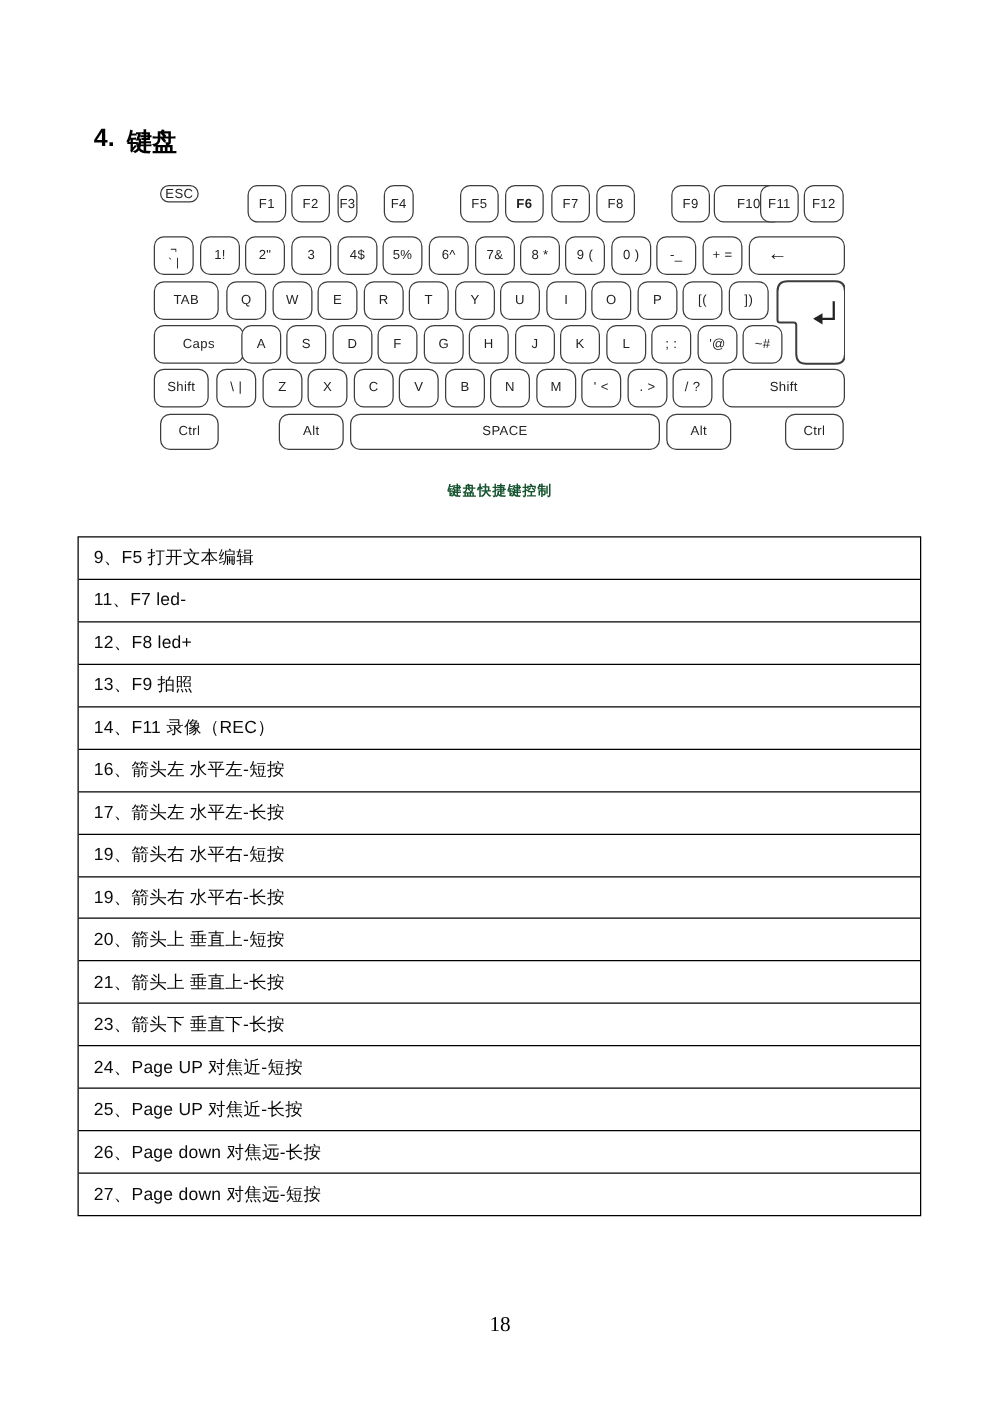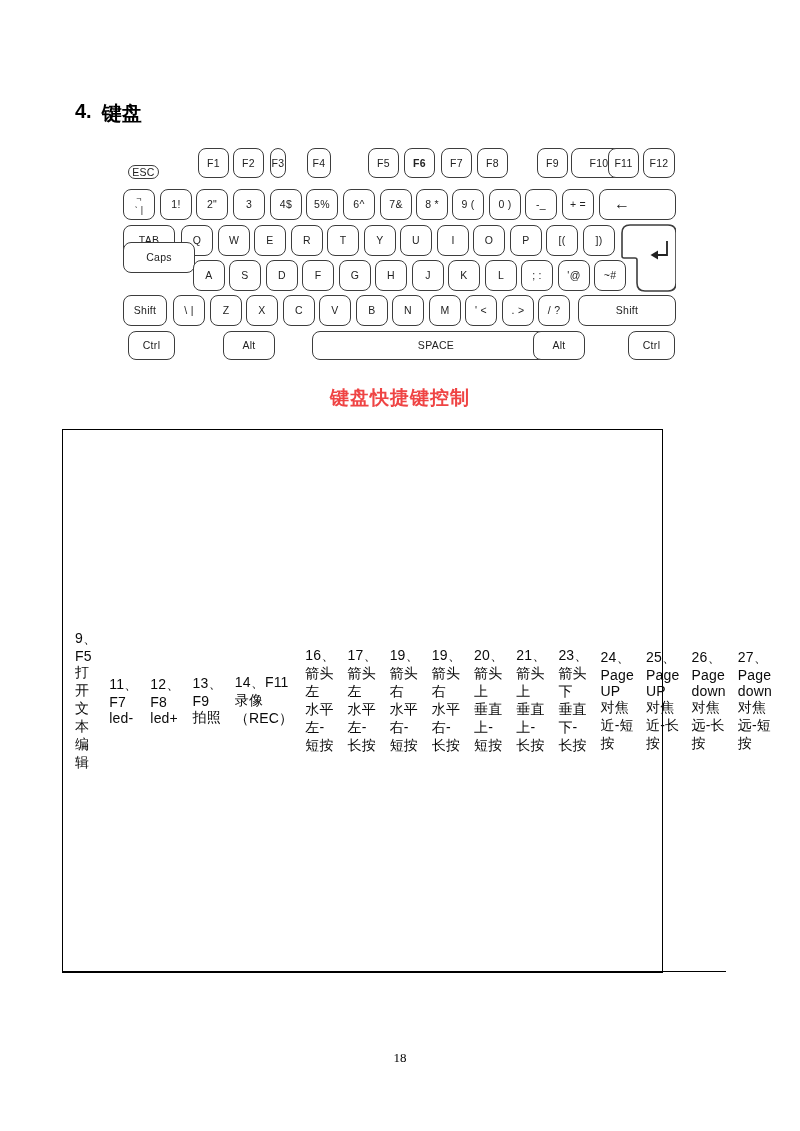--- a/index.html
+++ b/index.html
@@ -19,55 +19,55 @@
     border:1.6px solid #3d3d3d;border-radius:8px;
     display:flex;align-items:center;justify-content:center;text-align:center;
     font-size:10.5px;color:#222;white-space:pre-line;line-height:1.15;
     letter-spacing:0.3px;
   }
   .key.key-arrow{font-size:16px;justify-content:flex-start;padding-left:14px;}
   .key.key-twoline{font-size:9px;line-height:1.2;}
   .enter-svg{position:absolute;left:0;top:0;pointer-events:none;}
   .subtitle{
     position:absolute;left:0;top:385px;width:800px;text-align:center;
-    font-size:19px;font-weight:bold;color:#ef4444;letter-spacing:1px;
+    font-size:11px;font-weight:bold;color:#14532d;letter-spacing:1px;
   }
   .shortcut-table{
-    position:absolute;left:62px;top:429px;width:601px;height:544px;
+    position:absolute;left:62px;top:429px;width:675px;height:544px;
     box-sizing:border-box;border:1px solid #000;
-    display:flex;flex-direction:row;
+    display:flex;flex-direction:column;
   }
   .trow{
     flex:1;display:flex;align-items:center;padding-left:12px;
     border-bottom:1px solid #000;font-size:14px;color:#0a0a0a;
     letter-spacing:0.2px;
   }
   .trow:last-child{border-bottom:none;}
   .page-number{
     position:absolute;left:0;top:1050px;width:800px;text-align:center;
-    font-family:"Liberation Serif","DejaVu Serif",serif;font-size:13px;color:#000;
+    font-family:"Liberation Serif","DejaVu Serif",serif;font-size:17px;color:#000;
   }
 </style>
 </head>
 <body>
 
 <div class="heading">
   <span>4.</span>
   <span>键盘</span>
 </div>
 
 <div class="keyboard">
   <svg class="enter-svg" width="553" height="215" viewBox="0 0 553 215">
     <path d="M 507 78 H 545 Q 553 78 553 86 V 136 Q 553 144 545 144 H 522 Q 514 144 514 136 V 113 Q 514 111 512 111 H 501 Q 499 111 499 109 V 86 Q 499 78 507 78 Z" fill="#ffffff" stroke="#3d3d3d" stroke-width="1.6"></path>
     <g stroke="#222" stroke-width="1.8" fill="none">
       <path d="M 544 94 V 108 H 529"></path>
       <path d="M 535 103.5 L 527.5 108 L 535 112.5" fill="#222" stroke="none"></path>
     </g>
   </svg>
-<div class="key" style="left: 5px; top: 18px; width: 31px; height: 14px;">ESC</div>
+<div class="key" style="left: 5px; top: 1px; width: 31px; height: 14px;">ESC</div>
     <div class="key" style="left: 75px; top: 1px; width: 31px; height: 30px;">F1</div>
     <div class="key" style="left: 110px; top: 1px; width: 31px; height: 30px;">F2</div>
     <div class="key" style="left: 147px; top: 1px; width: 16px; height: 30px;">F3</div>
     <div class="key" style="left: 184px; top: 1px; width: 24px; height: 30px;">F4</div>
     <div class="key" style="left: 245px; top: 1px; width: 31px; height: 30px;">F5</div>
     <div class="key" style="left: 281px; top: 1px; width: 31px; height: 30px; font-weight: bold;">F6</div>
     <div class="key" style="left: 318px; top: 1px; width: 31px; height: 30px;">F7</div>
     <div class="key" style="left: 354px; top: 1px; width: 31px; height: 30px;">F8</div>
     <div class="key" style="left: 414px; top: 1px; width: 31px; height: 30px;">F9</div>
     <div class="key" style="left: 448px; top: 1px; width: 56px; height: 30px; text-align: center;">F10</div>
@@ -94,21 +94,21 @@
     <div class="key" style="left: 131px; top: 78px; width: 32px; height: 31px;">E</div>
     <div class="key" style="left: 168px; top: 78px; width: 32px; height: 31px;">R</div>
     <div class="key" style="left: 204px; top: 78px; width: 32px; height: 31px;">T</div>
     <div class="key" style="left: 241px; top: 78px; width: 32px; height: 31px;">Y</div>
     <div class="key" style="left: 277px; top: 78px; width: 32px; height: 31px;">U</div>
     <div class="key" style="left: 314px; top: 78px; width: 32px; height: 31px;">I</div>
     <div class="key" style="left: 350px; top: 78px; width: 32px; height: 31px;">O</div>
     <div class="key" style="left: 387px; top: 78px; width: 32px; height: 31px;">P</div>
     <div class="key" style="left: 423px; top: 78px; width: 32px; height: 31px;">[(</div>
     <div class="key" style="left: 460px; top: 78px; width: 32px; height: 31px;">])</div>
-    <div class="key" style="left: 0px; top: 95px; width: 72px; height: 31px;">Caps</div>
+    <div class="key" style="left: 0px; top: 113px; width: 72px; height: 31px;">Caps</div>
     <div class="key" style="left: 70px; top: 113px; width: 32px; height: 31px;">A</div>
     <div class="key" style="left: 106px; top: 113px; width: 32px; height: 31px;">S</div>
     <div class="key" style="left: 143px; top: 113px; width: 32px; height: 31px;">D</div>
     <div class="key" style="left: 179px; top: 113px; width: 32px; height: 31px;">F</div>
     <div class="key" style="left: 216px; top: 113px; width: 32px; height: 31px;">G</div>
     <div class="key" style="left: 252px; top: 113px; width: 32px; height: 31px;">H</div>
     <div class="key" style="left: 289px; top: 113px; width: 32px; height: 31px;">J</div>
     <div class="key" style="left: 325px; top: 113px; width: 32px; height: 31px;">K</div>
     <div class="key" style="left: 362px; top: 113px; width: 32px; height: 31px;">L</div>
     <div class="key" style="left: 398px; top: 113px; width: 32px; height: 31px;">; :</div>
@@ -121,21 +121,21 @@
     <div class="key" style="left: 160px; top: 148px; width: 32px; height: 31px;">C</div>
     <div class="key" style="left: 196px; top: 148px; width: 32px; height: 31px;">V</div>
     <div class="key" style="left: 233px; top: 148px; width: 32px; height: 31px;">B</div>
     <div class="key" style="left: 269px; top: 148px; width: 32px; height: 31px;">N</div>
     <div class="key" style="left: 306px; top: 148px; width: 32px; height: 31px;">M</div>
     <div class="key" style="left: 342px; top: 148px; width: 32px; height: 31px;">' &lt;</div>
     <div class="key" style="left: 379px; top: 148px; width: 32px; height: 31px;">. &gt;</div>
     <div class="key" style="left: 415px; top: 148px; width: 32px; height: 31px;">/ ?</div>
     <div class="key" style="left: 5px; top: 184px; width: 47px; height: 29px;">Ctrl</div>
     <div class="key" style="left: 100px; top: 184px; width: 52px; height: 29px;">Alt</div>
-    <div class="key" style="left: 157px; top: 184px; width: 248px; height: 29px; margin-left: 32px;">SPACE</div>
+    <div class="key" style="left: 157px; top: 184px; width: 248px; height: 29px;">SPACE</div>
     <div class="key" style="left: 410px; top: 184px; width: 52px; height: 29px;">Alt</div>
     <div class="key" style="left: 505px; top: 184px; width: 47px; height: 29px;">Ctrl</div>
     <div class="key" style="left: 455px; top: 148px; width: 98px; height: 31px;">Shift</div>
   </div>
 
 <div class="subtitle">键盘快捷键控制</div>
 
 <div class="shortcut-table">
     <div class="trow">9、F5  打开文本编辑</div>
     <div class="trow">11、F7  led-</div>

